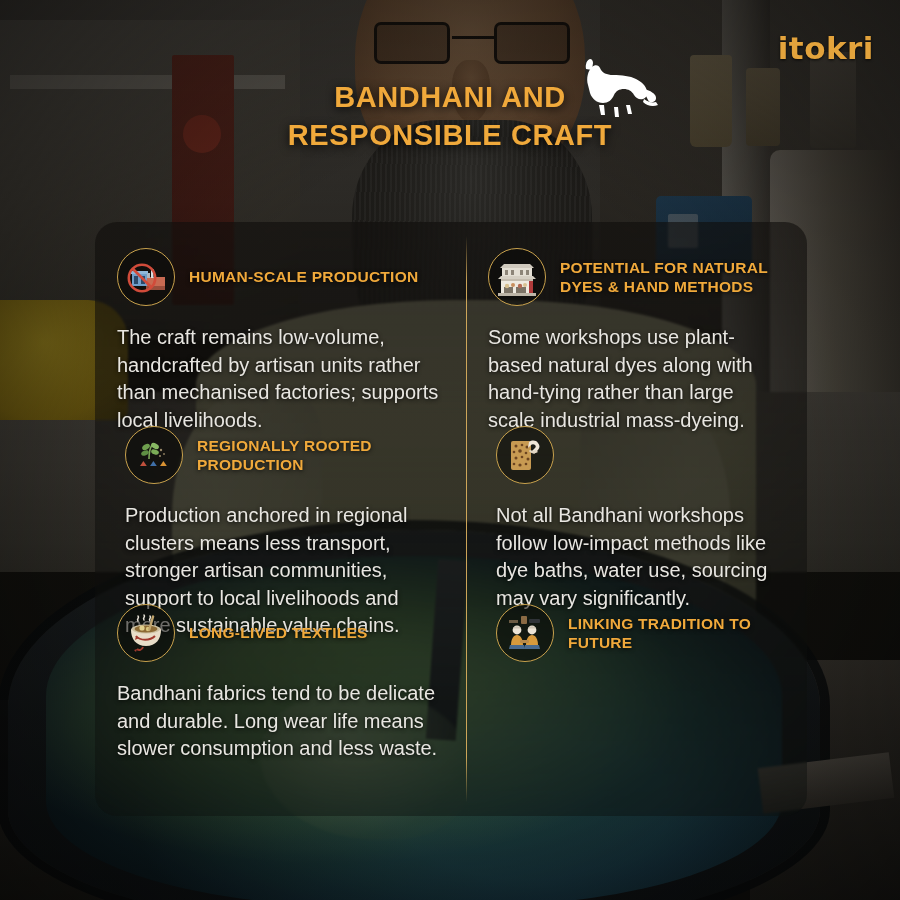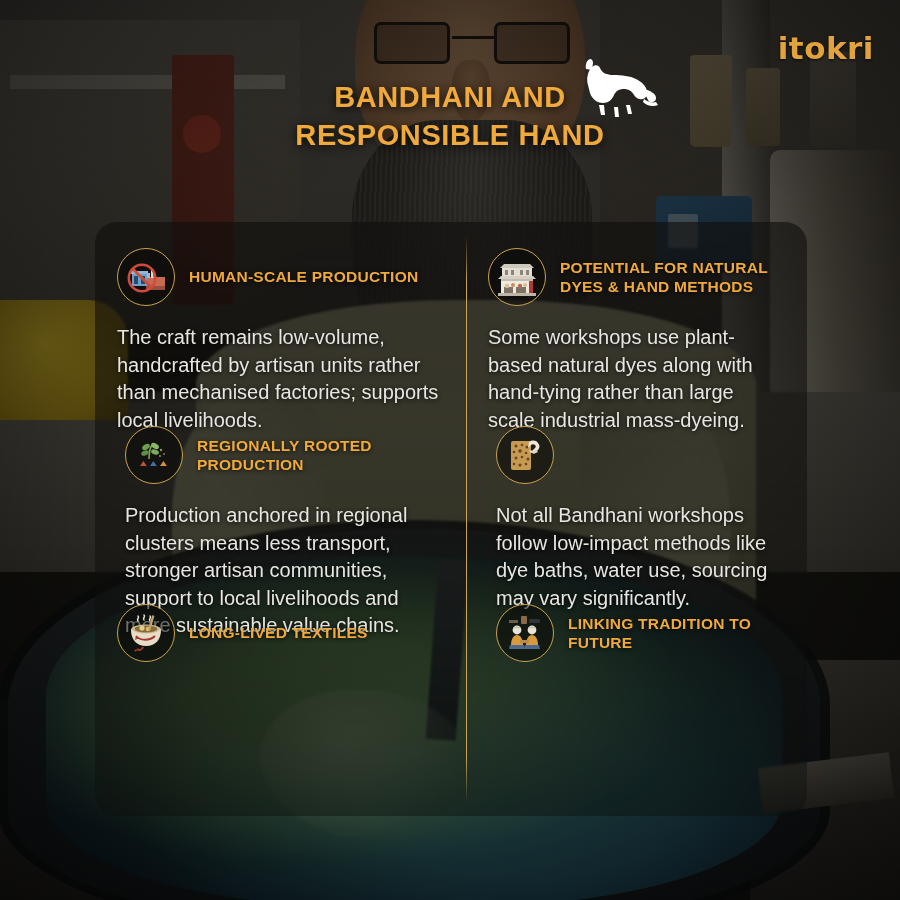--- a/index.html
+++ b/index.html
@@ -290,21 +290,21 @@
       <path d="M14 30c-2-7 0-14 4-18 3-3 7-2 8 1 2 5 7 7 13 7 9 0 17 1 23 4 6 3 10 7 11 12 1 4-1 7-4 8-4 1-7-1-9-4-2-4-6-6-10-6-5 0-8 2-10 6-2 5-6 8-11 8-6 0-11-4-13-10z"></path>
       <path d="M12 14c-1-5 1-9 4-10 2 0 3 2 3 4l-1 7z"></path>
       <path d="M25 50l2 10h4l-1-10zM40 52l1 10h4l-1-10zM52 50l2 9h4l-2-9z"></path>
       <path d="M66 34c6 0 12 2 15 6 2 3 1 6-2 7-2 1-4 0-5-2l-2-4z"></path>
       <path d="M70 44c4 3 8 4 12 3l2 3c-5 2-11 1-15-3z"></path>
     </g>
   </svg>
 
   <div class="title">
     <div>BANDHANI AND</div>
-    <div>RESPONSIBLE HAND</div>
+    <div>RESPONSIBLE CRAFT</div>
   </div>
 
   <div class="panel">
     <div class="divider"></div>
 
     <div class="grid">
 
       <div class="card">
         <div class="card-head">
           <div class="icon-ring">
@@ -423,20 +423,21 @@
               <circle cx="25" cy="19" r="2.2" fill="#d8c47c"></circle>
               <rect x="27" y="5" width="2.4" height="16" rx="1" fill="#bfa36c" transform="rotate(16 28 13)"></rect>
               <path d="M13 26c4 5 14 5 19 0" stroke="#a03a2e" stroke-width="2" fill="none"></path>
               <path d="M13 26l-1 4 4-2z" fill="#a03a2e"></path>
               <path d="M20 37c-1 3-4 4-6 2" stroke="#a03a2e" stroke-width="2" fill="none"></path>
               <path d="M14 39l-3 1 2 2z" fill="#a03a2e"></path>
             </svg>
           </div>
           <div class="card-title">LONG-LIVED TEXTILES</div>
         </div>
+        <div class="card-body">Bandhani fabrics tend to be delicate and durable. Long wear life means slower consumption and less waste.</div>
       </div>
 
       <div class="card right">
         <div class="card-head">
           <div class="icon-ring">
             <svg width="44" height="44" viewBox="0 0 44 44">
               <rect x="18" y="5" width="6" height="8" rx="1" fill="#8a6a44"></rect>
               <rect x="26" y="8" width="11" height="4" rx="1" fill="#2f3338"></rect>
               <rect x="6" y="9" width="9" height="3" fill="#6b5b44"></rect>
               <circle cx="14" cy="19" r="4.4" fill="#ece4d6"></circle>

